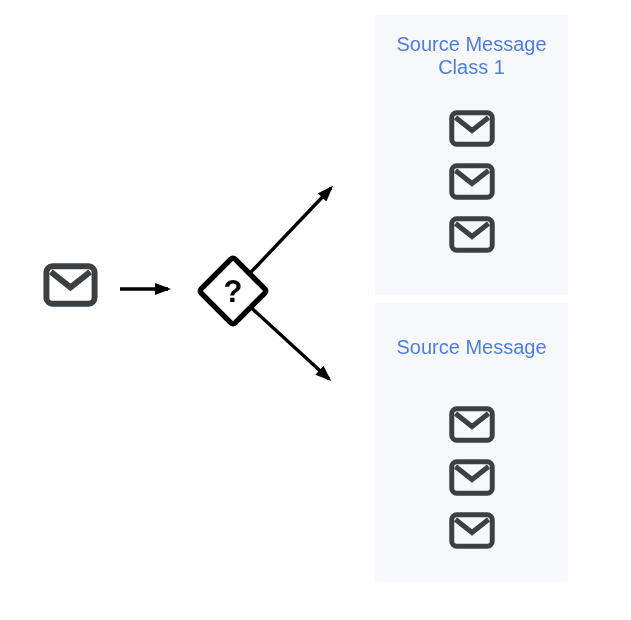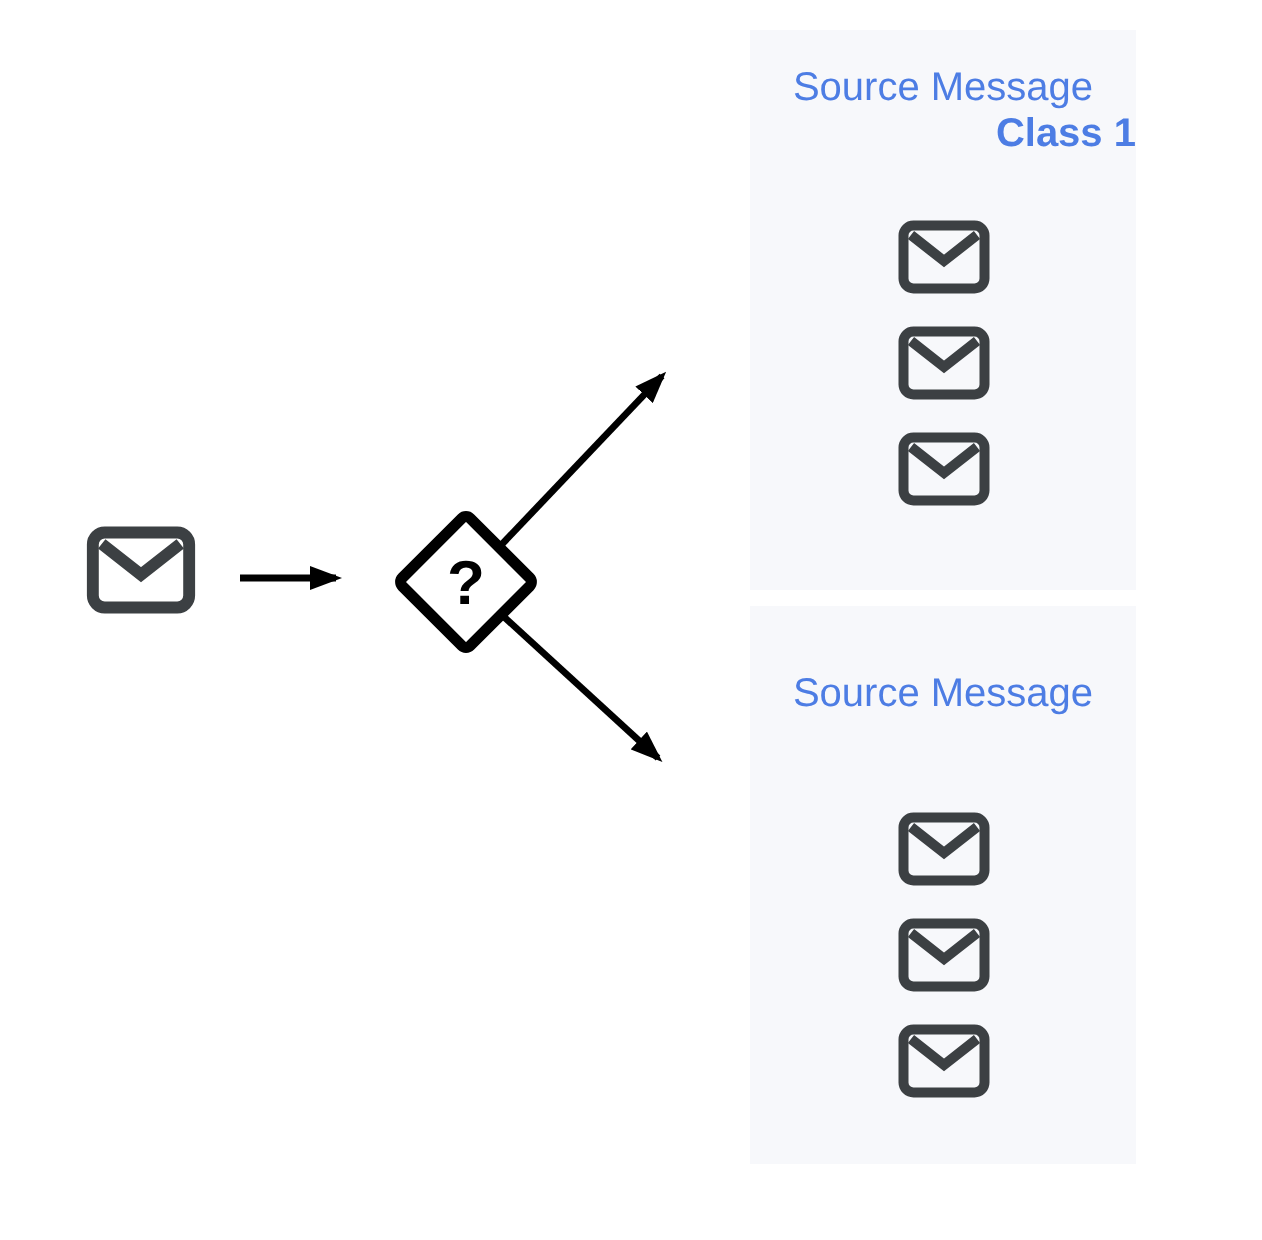--- a/index.html
+++ b/index.html
@@ -30,21 +30,21 @@
     position:absolute;left:375px;width:193px;
     background:var(--panel-bg);
     text-align:center;box-sizing:border-box;
   }
   .panel-1{top:15px;height:280px;padding-top:18px;}
   .panel-n{top:303px;height:279px;padding-top:33px;}
   .panel-title{
     color:var(--accent-blue);
     font-size:20px;line-height:23px;
   }
-  .title-line-2{font-weight:700;text-align:right;}
+  .title-line-2{font-weight:400;}
   .env-stack{
     position:absolute;left:0;right:0;
     display:flex;flex-direction:column;align-items:center;gap:16px;
   }
   .panel-1 .env-stack{top:95px;}
   .panel-n .env-stack{top:103px;}
   .env-46{width:46px;height:37px;display:block;}
 </style>
 </head>
 <body>

